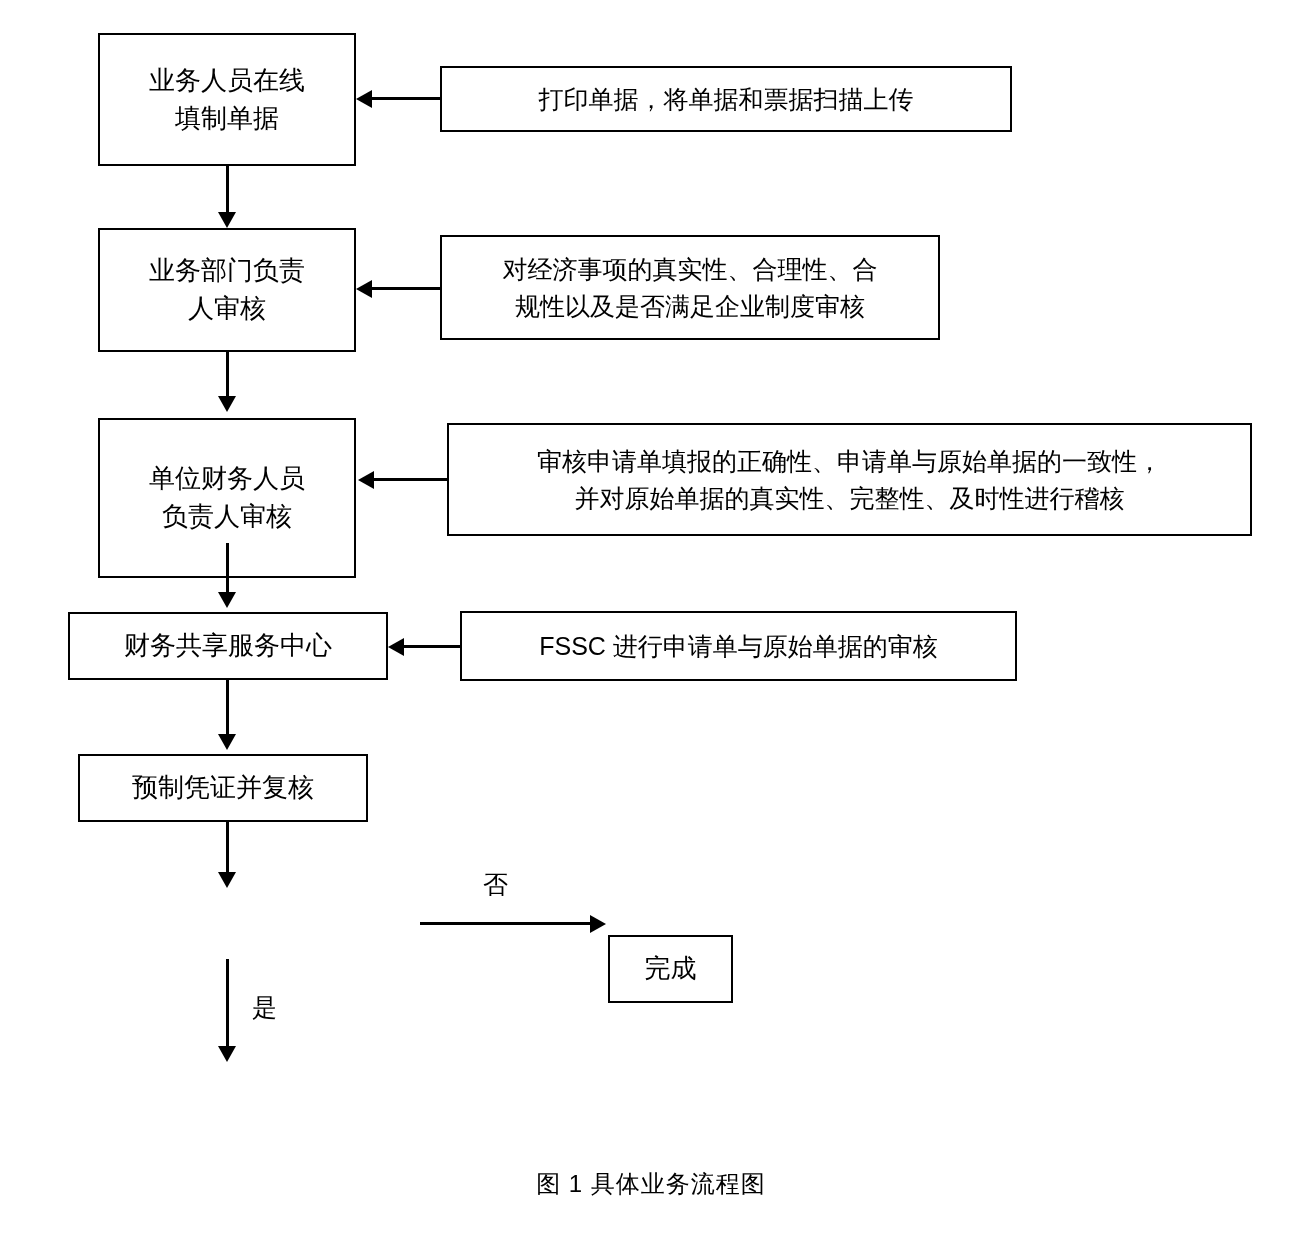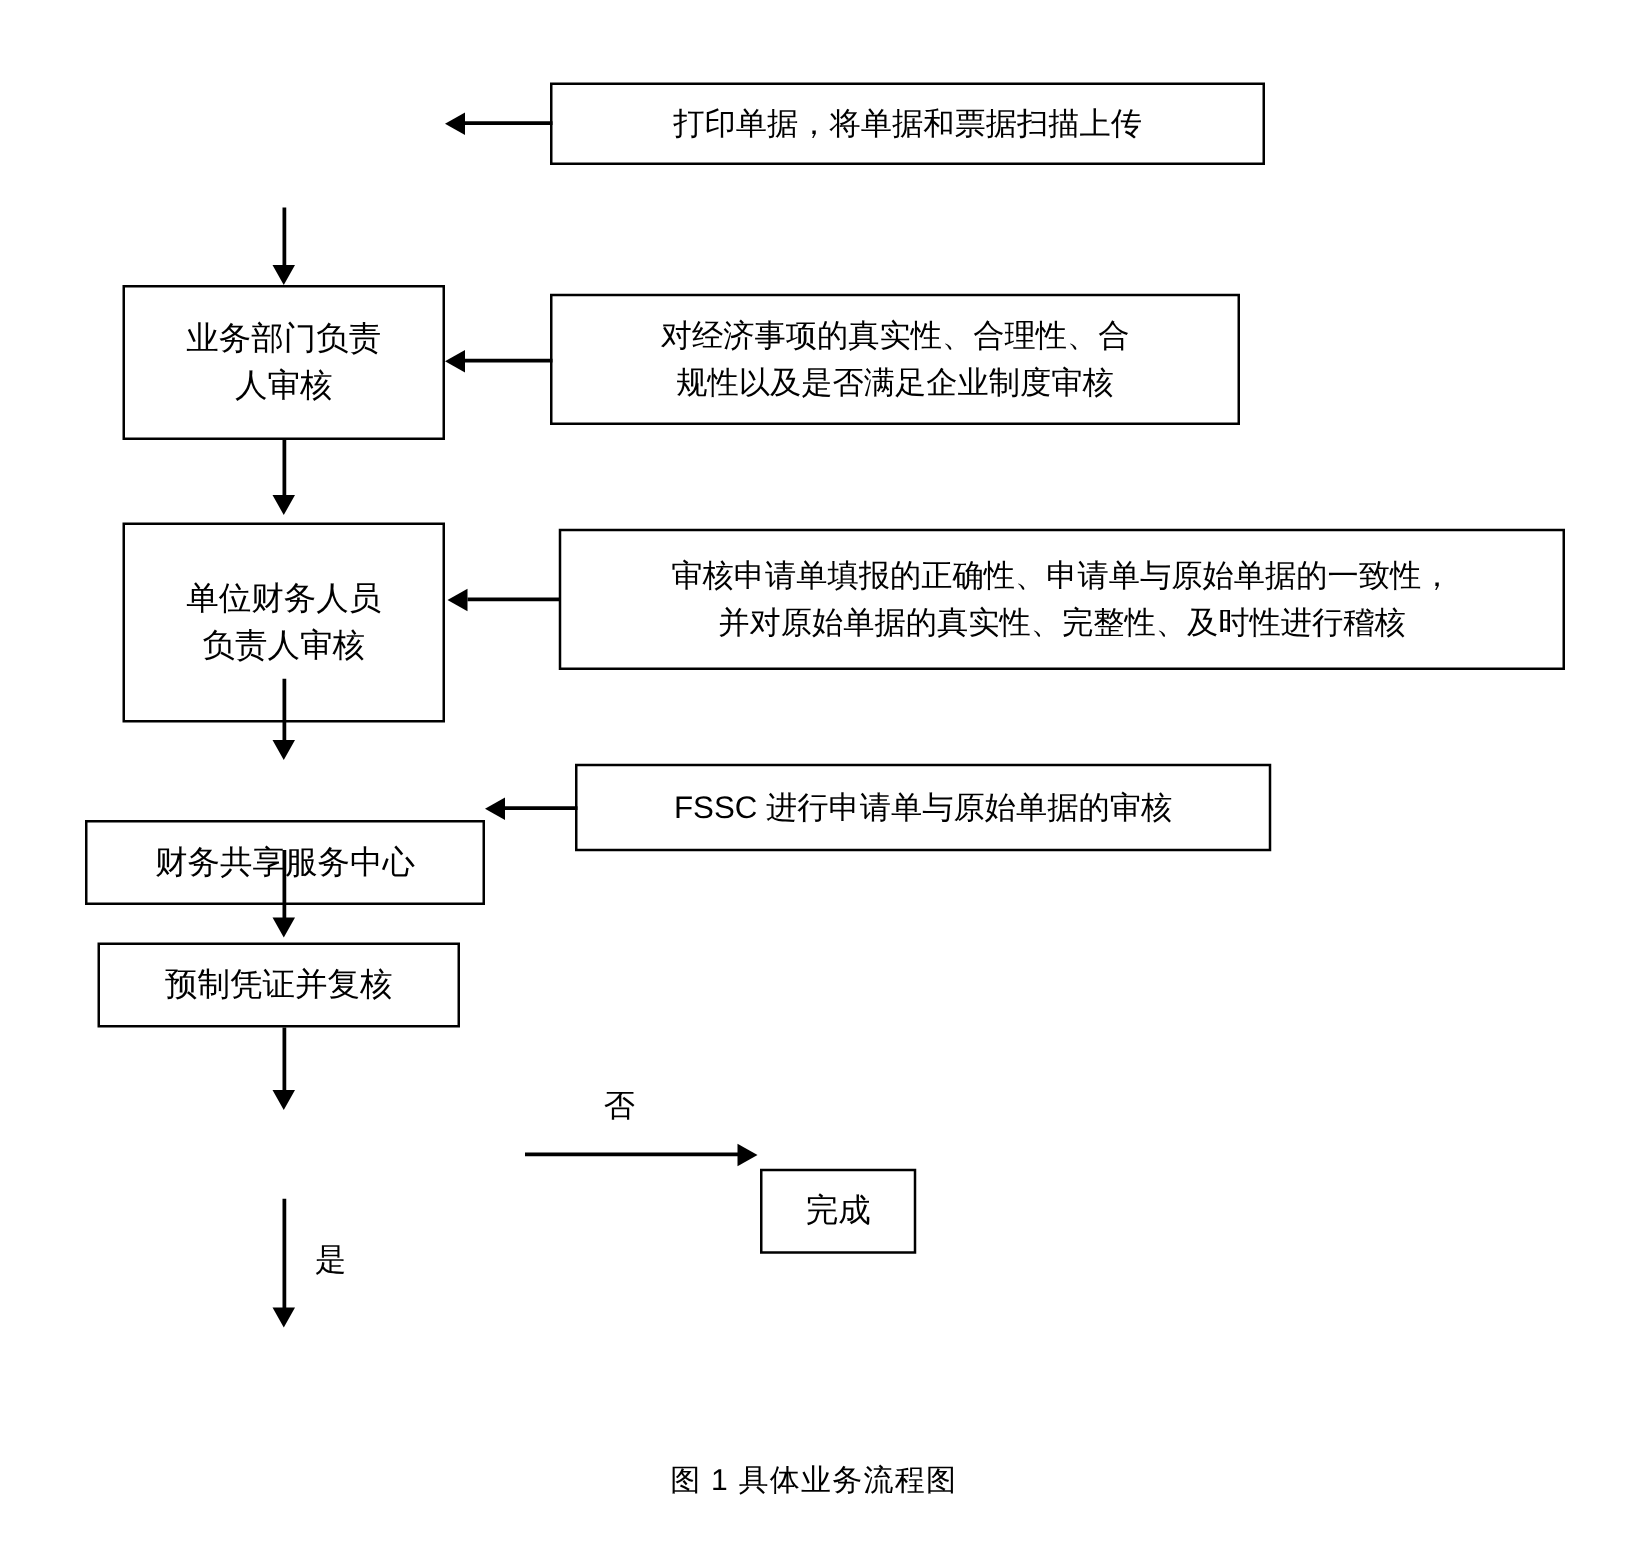--- a/index.html
+++ b/index.html
@@ -80,54 +80,56 @@
     text-align: center;
     font-size: 24px;
     letter-spacing: 1px;
   }
 </style>
 </head>
 <body>
 
 <div id="canvas">
 
+  <div class="box" style="left:98px; top:33px; width:258px; height:133px;">业务人员在线
+填制单据</div>
 
   <div class="box note" style="left:440px; top:66px; width:572px; height:66px;">打印单据，将单据和票据扫描上传</div>
 
   <div class="hline" style="left:372px; top:97px; width:70px;"></div>
   <div class="arrow-left" style="left:356px; top:90px;"></div>
 
   <div class="vline" style="left:226px; top:166px; height:50px;"></div>
   <div class="arrow-down" style="left:218px; top:212px;"></div>
 
   <div class="box" style="left:98px; top:228px; width:258px; height:124px;">业务部门负责
 人审核</div>
 
-  <div class="box note" style="left:440px; top:235px; width:552px; height:105px;">对经济事项的真实性、合理性、合
+  <div class="box note" style="left:440px; top:235px; width:500px; height:105px;">对经济事项的真实性、合理性、合
 规性以及是否满足企业制度审核</div>
 
   <div class="hline" style="left:372px; top:287px; width:70px;"></div>
   <div class="arrow-left" style="left:356px; top:280px;"></div>
 
   <div class="vline" style="left:226px; top:352px; height:48px;"></div>
   <div class="arrow-down" style="left:218px; top:396px;"></div>
 
   <div class="box" style="left:98px; top:418px; width:258px; height:160px;">单位财务人员
 负责人审核</div>
 
   <div class="box note" style="left:447px; top:423px; width:805px; height:113px;">审核申请单填报的正确性、申请单与原始单据的一致性，
 并对原始单据的真实性、完整性、及时性进行稽核</div>
 
   <div class="hline" style="left:374px; top:478px; width:74px;"></div>
   <div class="arrow-left" style="left:358px; top:471px;"></div>
 
   <div class="vline" style="left:226px; top:543px; height:53px;"></div>
   <div class="arrow-down" style="left:218px; top:592px;"></div>
 
-  <div class="box" style="left:68px; top:612px; width:320px; height:68px;margin-top:44px;">财务共享服务中心</div>
+  <div class="box" style="left:68px; top:612px; width:320px; height:68px;">财务共享服务中心</div>
 
   <div class="box note" style="left:460px; top:611px; width:557px; height:70px;">FSSC 进行申请单与原始单据的审核</div>
 
   <div class="hline" style="left:404px; top:645px; width:58px;"></div>
   <div class="arrow-left" style="left:388px; top:638px;"></div>
 
   <div class="vline" style="left:226px; top:680px; height:58px;"></div>
   <div class="arrow-down" style="left:218px; top:734px;"></div>
 
   <div class="box" style="left:78px; top:754px; width:290px; height:68px;">预制凭证并复核</div>

